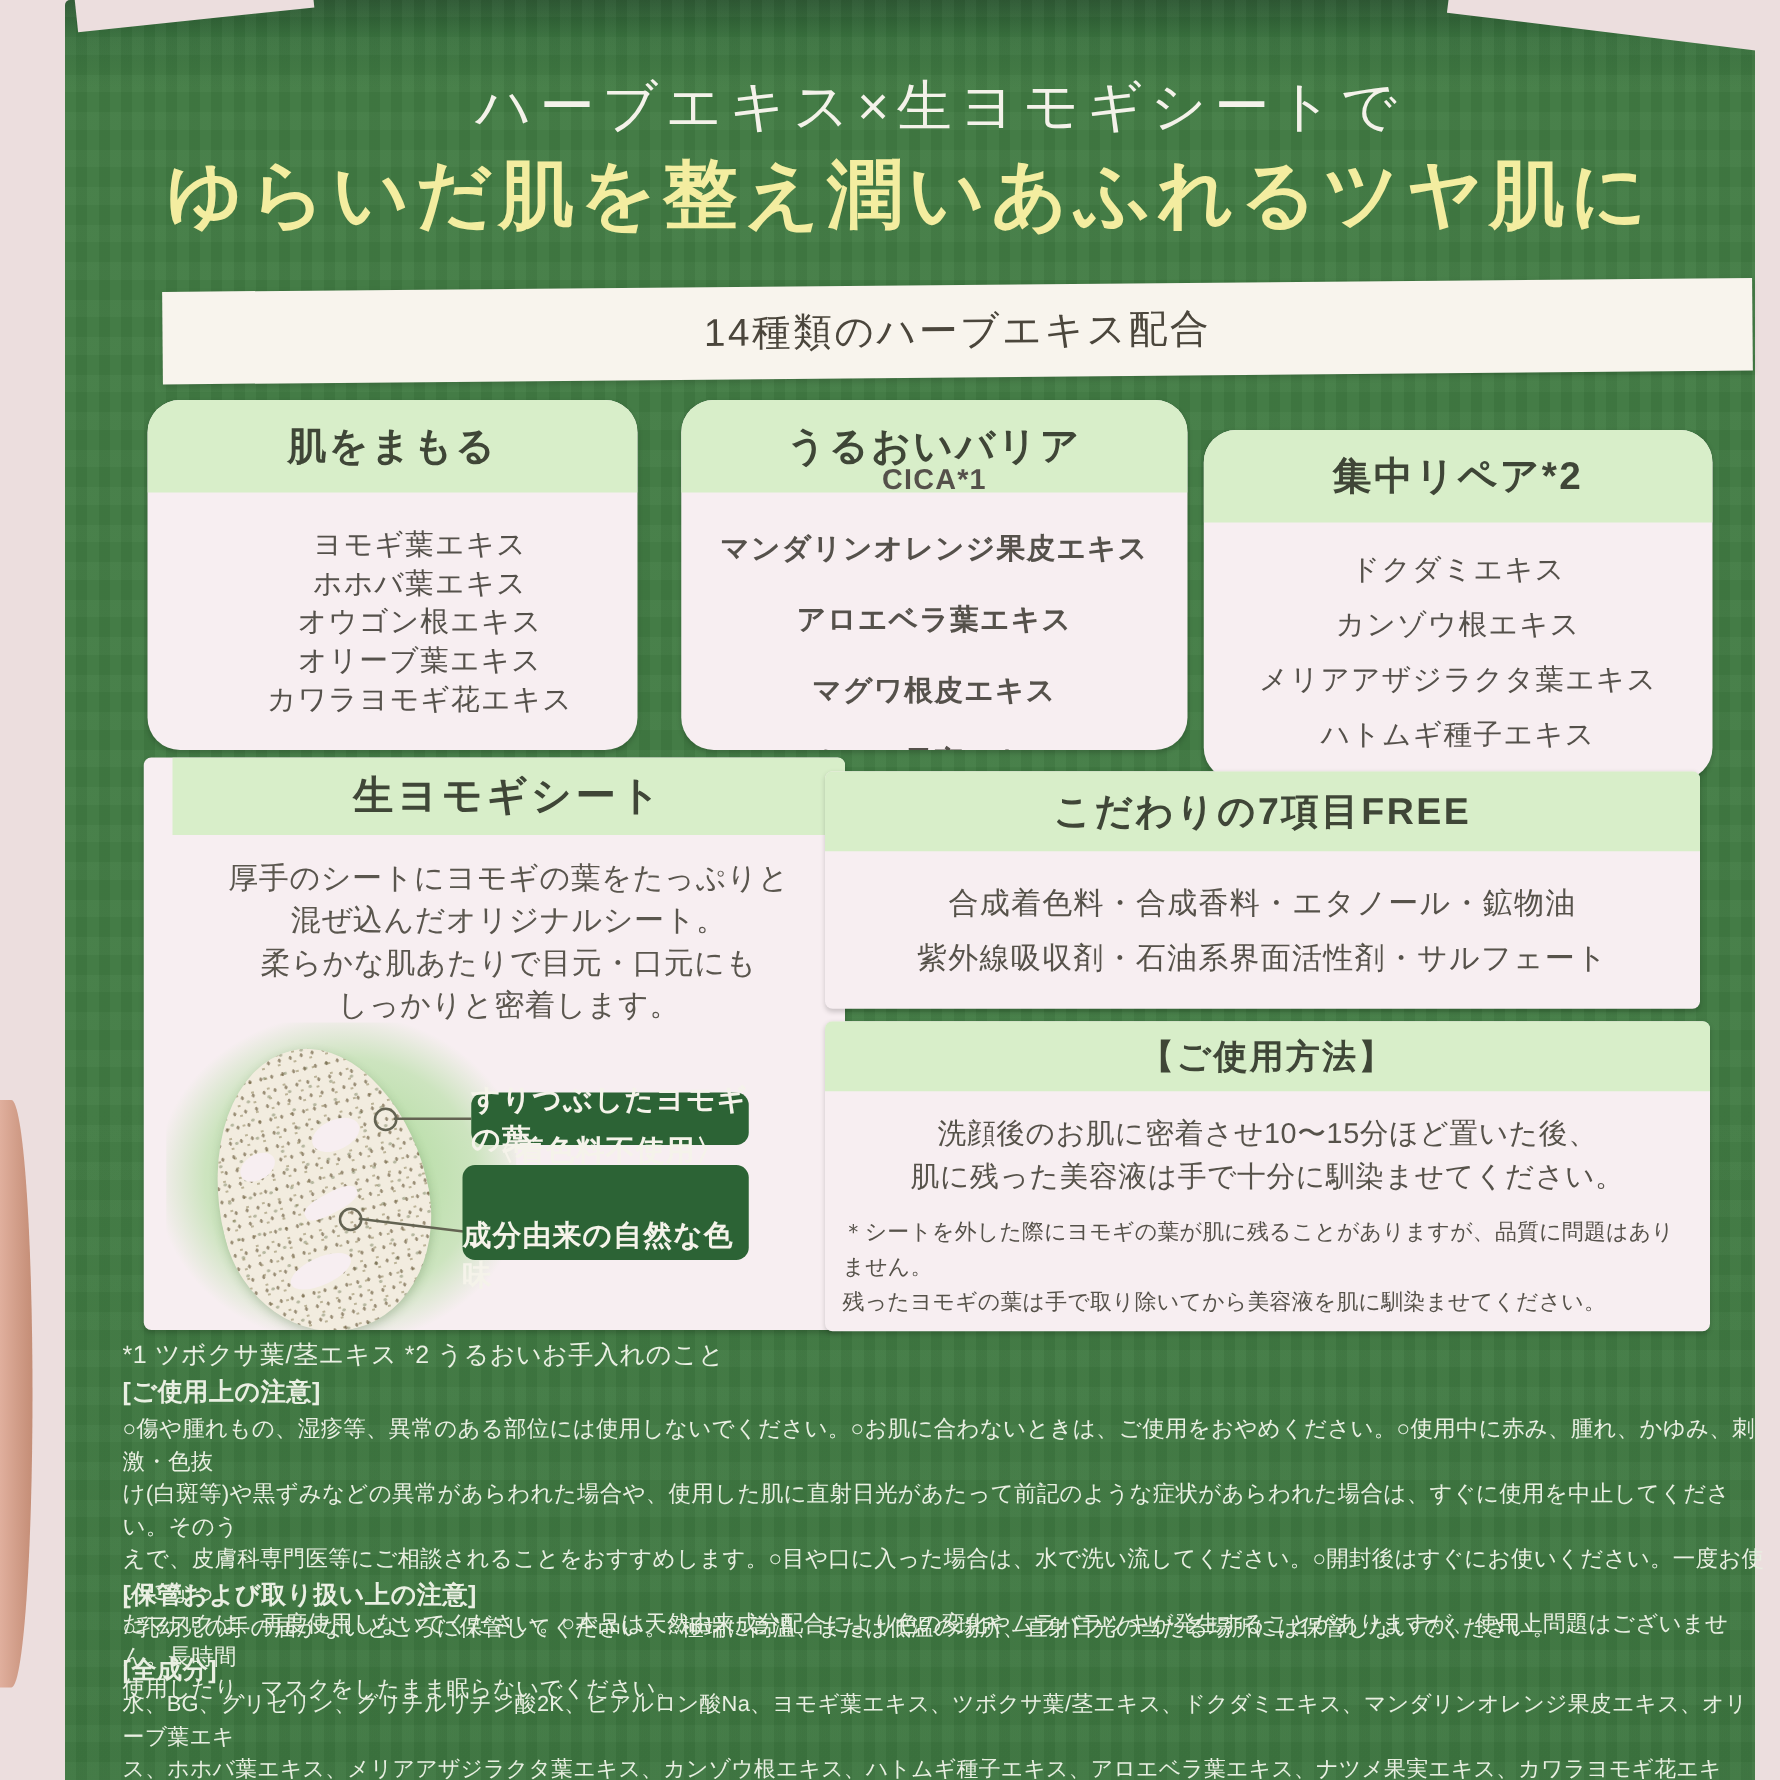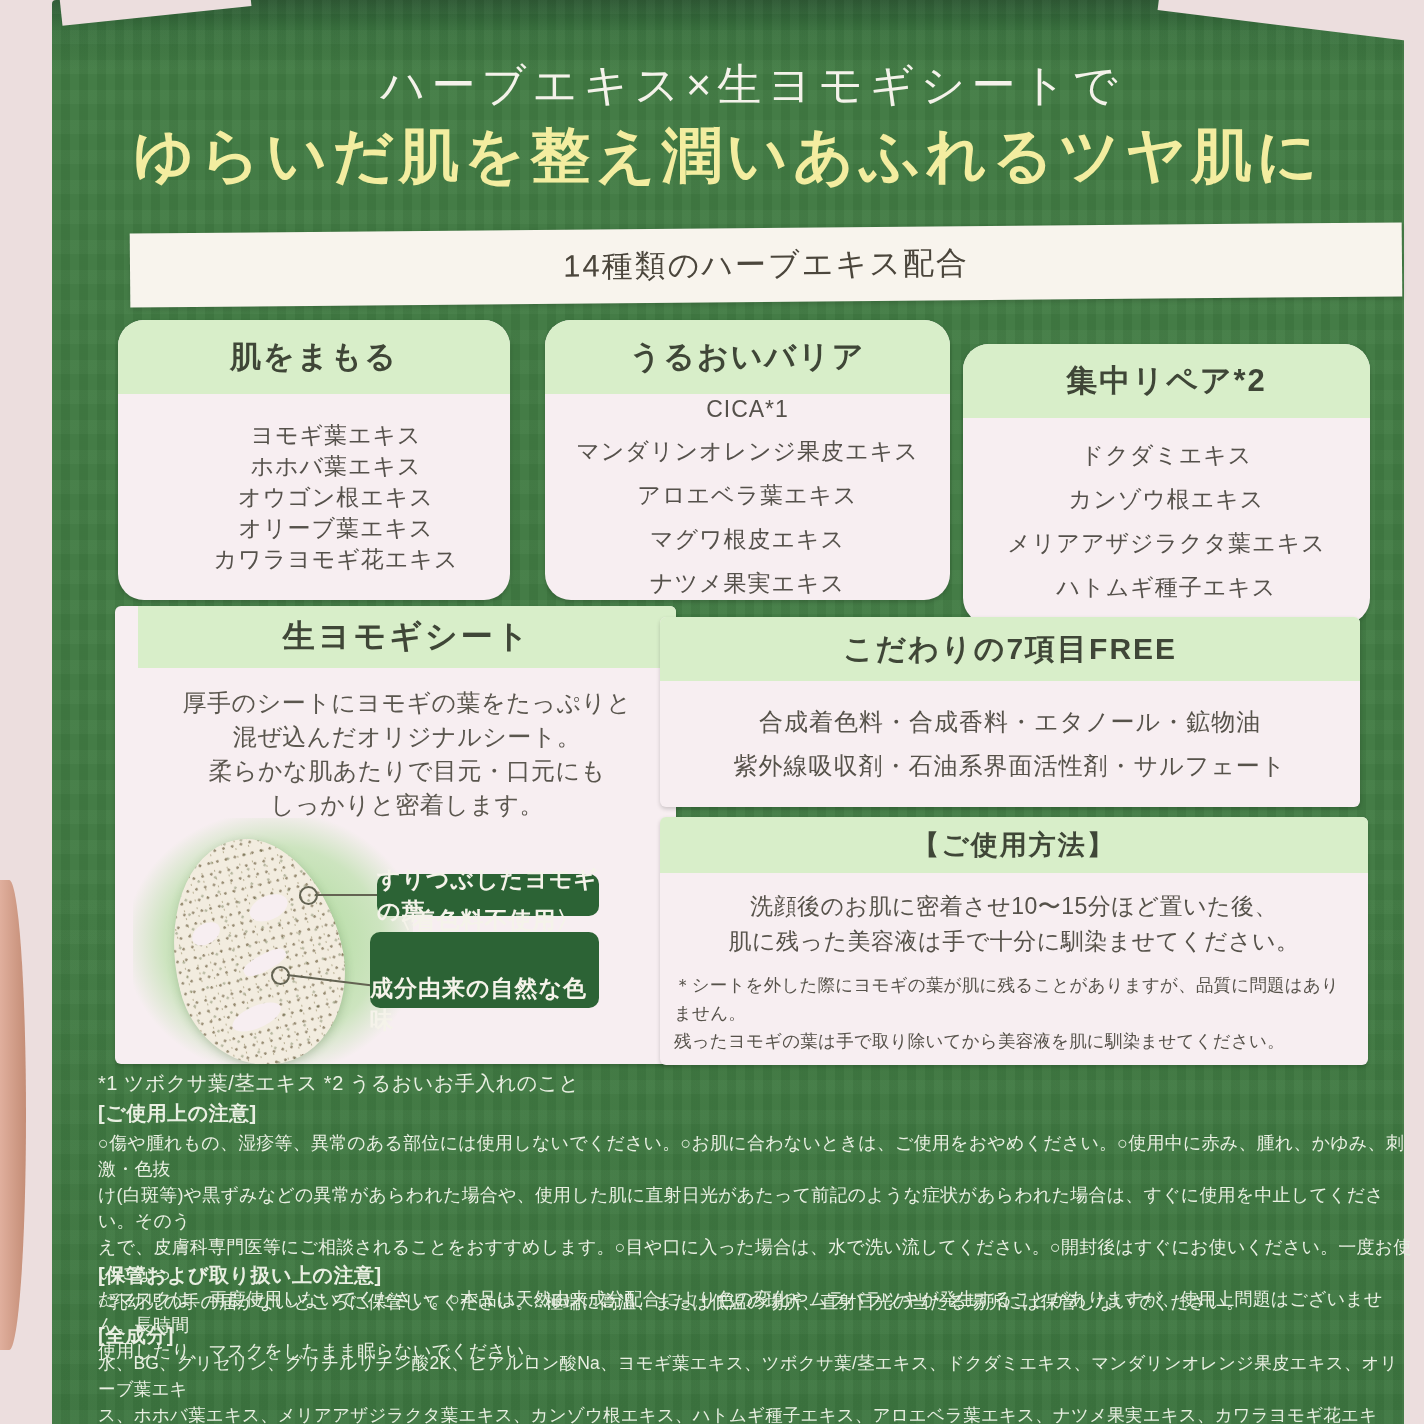--- a/index.html
+++ b/index.html
@@ -54,21 +54,21 @@
   .hbox3{left:963px;top:344px;width:407px;height:280px;}
   .hbox .hhead{
     height:74px;background:#d8eec9;display:flex;align-items:center;justify-content:center;
     color:#3f4637;font-size:31px;font-weight:700;letter-spacing:2px;
   }
   .hbox .hbody{
     display:flex;flex-direction:column;align-items:center;justify-content:center;
     height:calc(100% - 74px);color:#55514b;font-size:23px;letter-spacing:1px;
   }
   .hbox1 .hbody{gap:0;margin-left:44px;}
-  .hbox2 .hbody{gap:13px;}
+  .hbox2 .hbody{gap:26px;font-weight:bold;}
   .hbox3 .hbody{gap:13px;}
   
   .sheetbox{
     position:absolute;left:115px;top:606px;width:538px;height:458px;
     background:#f7eef1;border-radius:6px;overflow:hidden;box-shadow:0 2px 4px rgba(0,0,0,.18);padding-left:23px;
   }
   .sheetbox .shead{
     height:62px;background:#d8eec9;display:flex;align-items:center;justify-content:center;
     color:#3f4637;font-size:32px;font-weight:700;letter-spacing:3px;
   }

